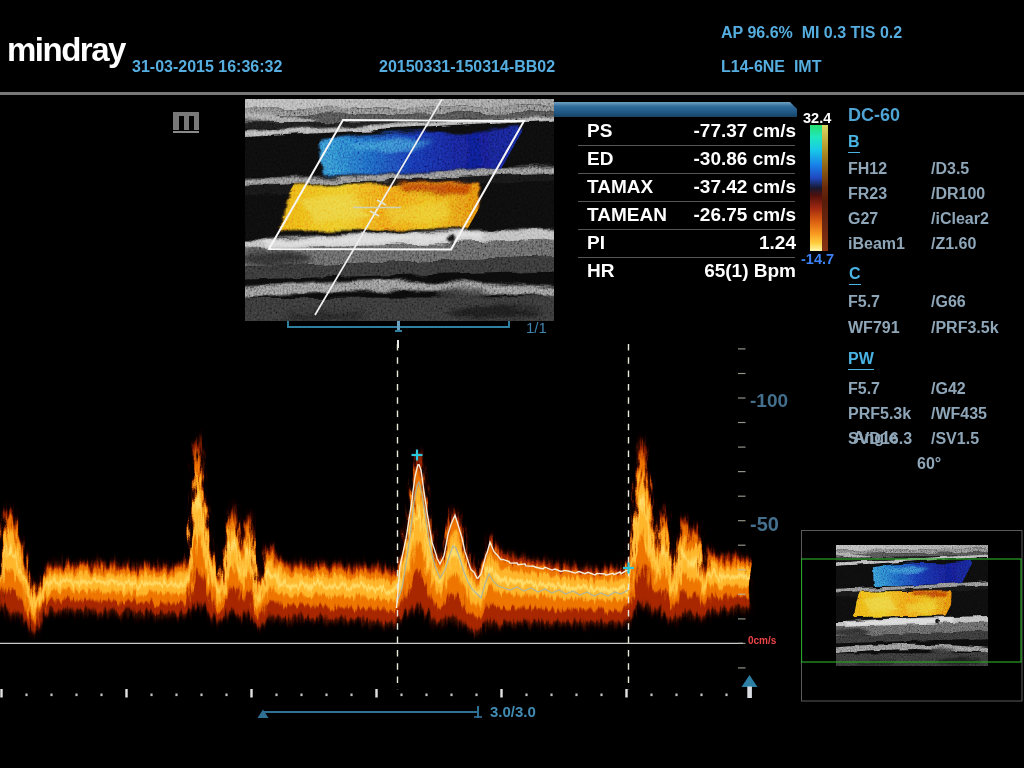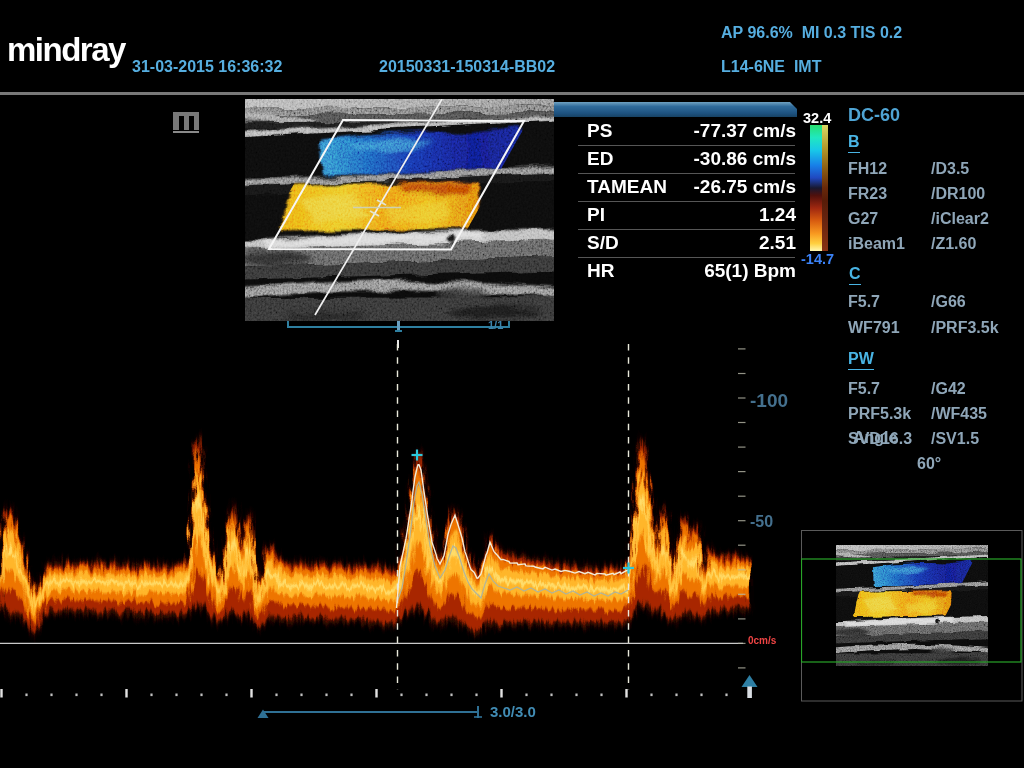--- a/index.html
+++ b/index.html
@@ -119,21 +119,21 @@
   <line x1="125" y1="112" x2="134" y2="117" stroke="#e4e4cc" stroke-width="2"></line>
  </g>
 </svg>
 
 <div class="abs" style="left:287px;top:325.6px;width:223px;height:2px;background:#2e7fa0;"></div>
 <div class="abs" style="left:287px;top:320.8px;width:2px;height:7px;background:#2e7fa0;"></div>
 <div class="abs" style="left:508px;top:320.8px;width:2px;height:7px;background:#2e7fa0;"></div>
 <div class="abs" style="left:397.4px;top:320.8px;width:2.4px;height:10.4px;background:#6aa0c0;"></div>
 <div class="abs" style="left:394.6px;top:329.8px;width:7.1px;height:2.3px;background:#2e7fa0;"></div>
 <div class="abs" style="left:396.9px;top:339.7px;width:2px;height:8.5px;background:#e8e8e8;"></div>
-<div class="abs" style="left:488px;top:319px;color:#3e84ac;font-weight:bold;font-size:11px;">1/1</div>
+<div class="abs" style="left:526px;top:319px;color:#3e84ac;font-weight:normal;font-size:15px;">1/1</div>
 
 <svg id="spect" style="position:absolute;left:0px;top:340px" width="810" height="428" viewBox="0 0 810 428">
  <defs>
   <filter id="fdisp" x="-5%" y="-15%" width="110%" height="130%">
     <feTurbulence type="fractalNoise" baseFrequency="0.3 0.05" numOctaves="2" seed="11" result="n"></feTurbulence>
     <feDisplacementMap in="SourceGraphic" in2="n" scale="13" xChannelSelector="R" yChannelSelector="G"></feDisplacementMap>
   </filter>
   <filter id="b28" x="-10%" y="-20%" width="120%" height="140%">
         <feGaussianBlur stdDeviation="2.6"></feGaussianBlur>
       </filter>
@@ -212,49 +212,49 @@
  <polygon points="741.5,347 757.5,347 749.5,335" fill="#2e7fa4"></polygon>
  <rect x="747.3" y="346.5" width="4.6" height="11.5" fill="#d9dde2"></rect>
  <line x1="263" y1="372" x2="478" y2="372" stroke="#2f7094" stroke-width="2"></line>
  <polygon points="257.5,378 268.5,378 263,369.5" fill="#2f7094"></polygon>
  <line x1="478" y1="366" x2="478" y2="378" stroke="#2f7094" stroke-width="2"></line>
  <line x1="474" y1="377" x2="482" y2="377" stroke="#3278a0" stroke-width="1.5"></line>
  <text x="490" y="377" font-family="Liberation Sans, sans-serif" font-size="15" font-weight="bold" fill="#418cb4">3.0/3.0</text>
 </svg>
 
 <div class="abs" style="left:750px;top:390px;color:#44708e;font-weight:bold;font-size:19px;">-100</div>
-<div class="abs" style="left:750px;top:513px;color:#44708e;font-weight:bold;font-size:16px;">-50</div>
+<div class="abs" style="left:750px;top:513px;color:#44708e;font-weight:bold;font-size:20px;">-50</div>
 <div class="abs" style="left:748px;top:635px;color:#ef4444;font-weight:bold;font-size:10px;">0cm/s</div>
 
 <div id="tbl">
     <div id="thead"></div>
     <div id="trows">
 <div class="trow">
         <span class="tlab">PS</span>
         <span class="tval">-77.37 cm/s</span>
       </div>
 <div class="trow">
         <div class="sep"></div>
         <span class="tlab">ED</span>
         <span class="tval">-30.86 cm/s</span>
       </div>
 <div class="trow">
         <div class="sep"></div>
+        <span class="tlab">TAMAX</span>
+        <span class="tval">-37.42 cm/s</span>
+      </div>
+<div class="trow">
+        <div class="sep"></div>
         <span class="tlab">TAMEAN</span>
         <span class="tval">-26.75 cm/s</span>
       </div>
 <div class="trow">
         <div class="sep"></div>
         <span class="tlab">PI</span>
         <span class="tval">1.24</span>
-      </div>
-<div class="trow">
-        <div class="sep"></div>
-        <span class="tlab">S/D</span>
-        <span class="tval">2.51</span>
       </div>
 <div class="trow">
         <div class="sep"></div>
         <span class="tlab">HR</span>
         <span class="tval">65(1) Bpm</span>
       </div>
 </div>
   </div>
 
 <div class="abs" style="left:810px;top:125px;width:12px;height:126px;background:linear-gradient(

